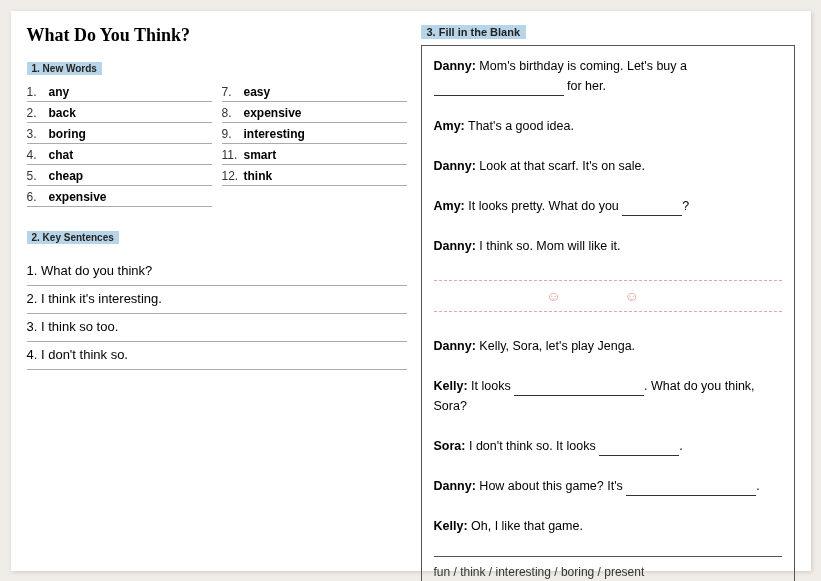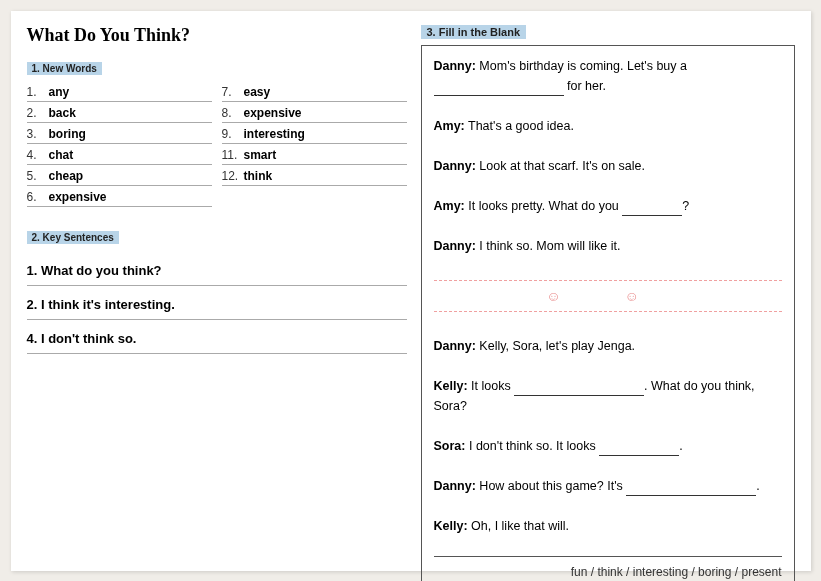--- a/index.html
+++ b/index.html
@@ -73,23 +73,21 @@
       font-size: 12px;
       font-weight: bold;
     }
     .sentences-section {
       margin-top: 6px;
     }
     .sentence-item {
       padding: 5px 0 3px 0;
       border-bottom: 1px solid #aaa;
       font-size: 13px;
-      margin-bottom: 6px;
       min-height: 28px;
-      font-weight: bold;
     }
     
     .fill-blank-header {
       display: flex;
       align-items: flex-end;
       margin-bottom: 6px;
     }
     .fill-blank-label {
       background: #b8d4e8;
       font-size: 11px;
@@ -119,21 +117,21 @@
     }
     .blank-long {
       min-width: 130px;
     }
     .blank-short {
       min-width: 60px;
     }
     .word-bank {
       border-top: 1.5px solid #555;
       padding-top: 6px;
-      text-align: right;
+      text-align: left;
       font-size: 12px;
       color: #333;
     }
   </style>
 </head>
 <body>
 
 <div class="page">
 
   <div class="left-col">
@@ -193,20 +191,21 @@
             </div>
         </div>
       </div>
     </div>
 
     <div class="sentences-section">
       <span class="section-label">2. Key Sentences</span>
       <div style="height:6px;"></div>
       <div class="sentence-item">1. What do you think?</div>
       <div class="sentence-item">2. I think it's interesting.</div>
+      <div class="sentence-item">3. I think so too.</div>
       <div class="sentence-item">4. I don't think so.</div>
     </div>
   </div>
 
   <div class="right-col">
     <div class="fill-blank-header">
       <span class="fill-blank-label">3. Fill in the Blank</span>
     </div>
     <div class="dialog-box">
 
@@ -244,21 +243,21 @@
       <div class="dialog-line">
         <span><strong>Sora:</strong></span>
         <span> I don't think so. It looks <span class="blank"></span>.</span>
       </div>
       <div class="dialog-line">
         <span><strong>Danny:</strong></span>
         <span> How about this game? It's <span class="blank blank-long"></span>.</span>
       </div>
       <div class="dialog-line">
         <span><strong>Kelly:</strong></span>
-        <span> Oh, I like that will.</span>
+        <span> Oh, I like that game.</span>
       </div>
 
       <div class="word-bank">
         <span>fun / think / interesting / boring / present</span>
       </div>
     </div>
   </div>
 </div>
 
 </body></html>

